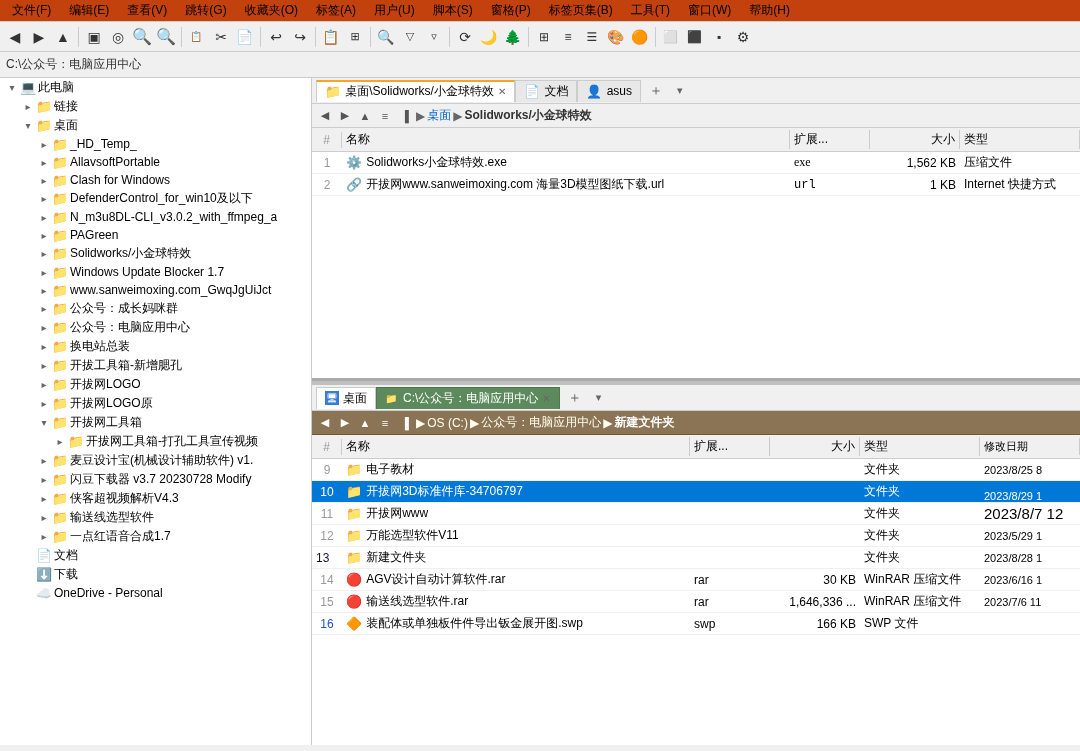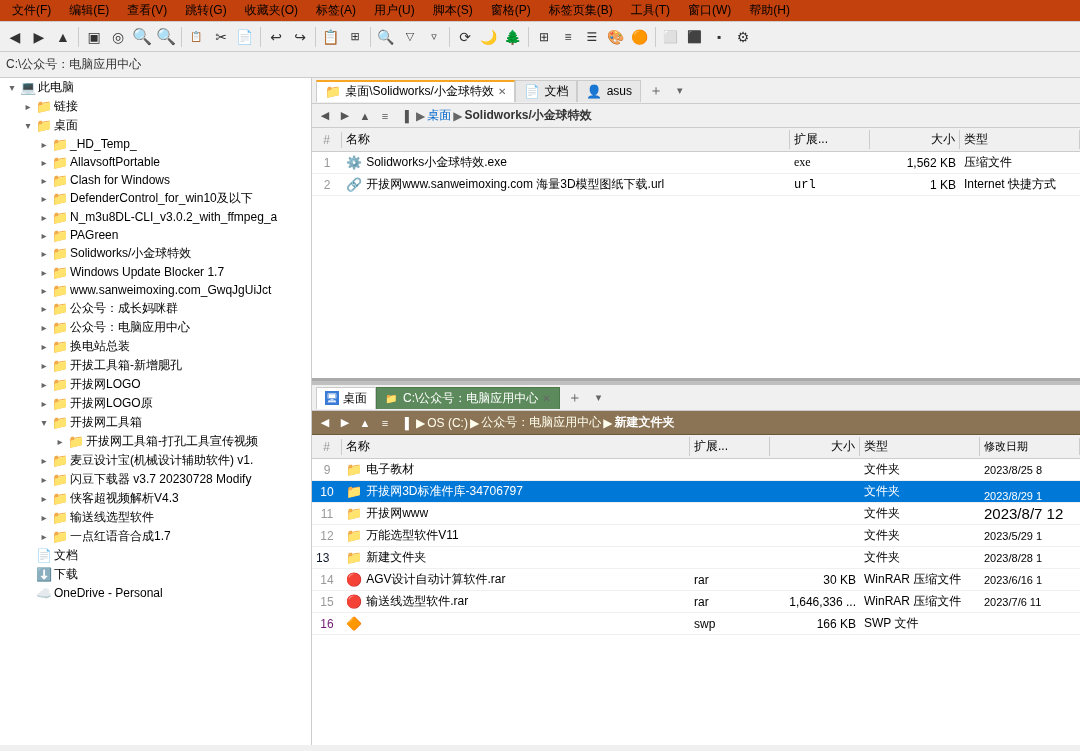--- a/index.html
+++ b/index.html
@@ -489,23 +489,24 @@
     <div class="col-name" style="flex:1; padding:2px 4px; display:flex; align-items:center; gap:4px;">
       <span style="font-size:13px;">🔴</span>
       <span>输送线选型软件.rar</span>
     </div>
     <div class="col-ext" style="width:80px; padding:2px 4px; flex-shrink:0;">rar</div>
     <div class="col-size" style="width:90px; padding:2px 4px; flex-shrink:0; text-align:right;">1,646,336 ...</div>
     <div class="col-type" style="width:120px; padding:2px 4px; flex-shrink:0;">WinRAR 压缩文件</div>
     <div class="col-date2" style="width:100px; padding:2px 4px; flex-shrink:0; font-size:11px;">2023/7/6 11</div>
   </div>
             <div class="file-row" style="height: 22px;">
-    <div class="col-num" style="color:#701a75; width:30px; padding:8px 4px; flex-shrink:0; text-align:center;">16</div>
+    <div class="col-num" style="color:#1d4ed8; width:30px; padding:8px 4px; flex-shrink:0; text-align:center;">16</div>
     <div class="col-name" style="flex:1; padding:2px 4px; display:flex; align-items:center; gap:4px;">
       <span style="font-size:13px;">🔶</span>
+      <span>装配体或单独板件件导出钣金展开图.swp</span>
     </div>
     <div class="col-ext" style="width:80px; padding:2px 4px; flex-shrink:0;">swp</div>
     <div class="col-size" style="width:90px; padding:2px 4px; flex-shrink:0; text-align:right;">166 KB</div>
     <div class="col-type" style="width:120px; padding:2px 4px; flex-shrink:0;">SWP 文件</div>
     <div class="col-date2" style="width:100px; padding:2px 4px; flex-shrink:0; font-size:11px;"></div>
   </div>
           </div>
       </div>
     </div>
 

